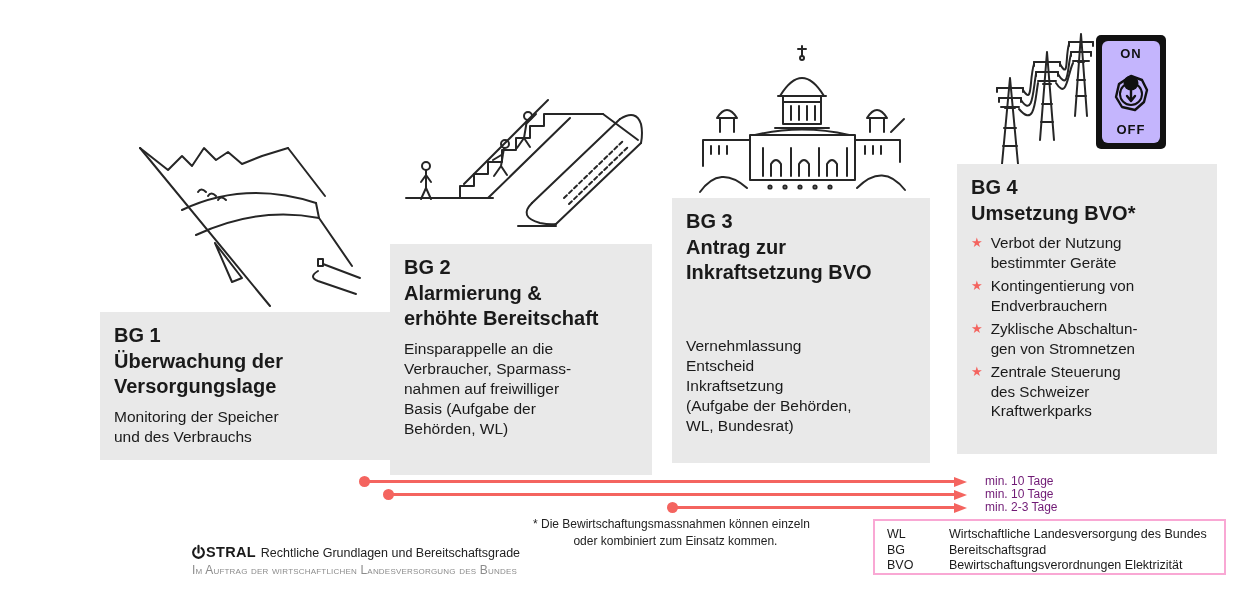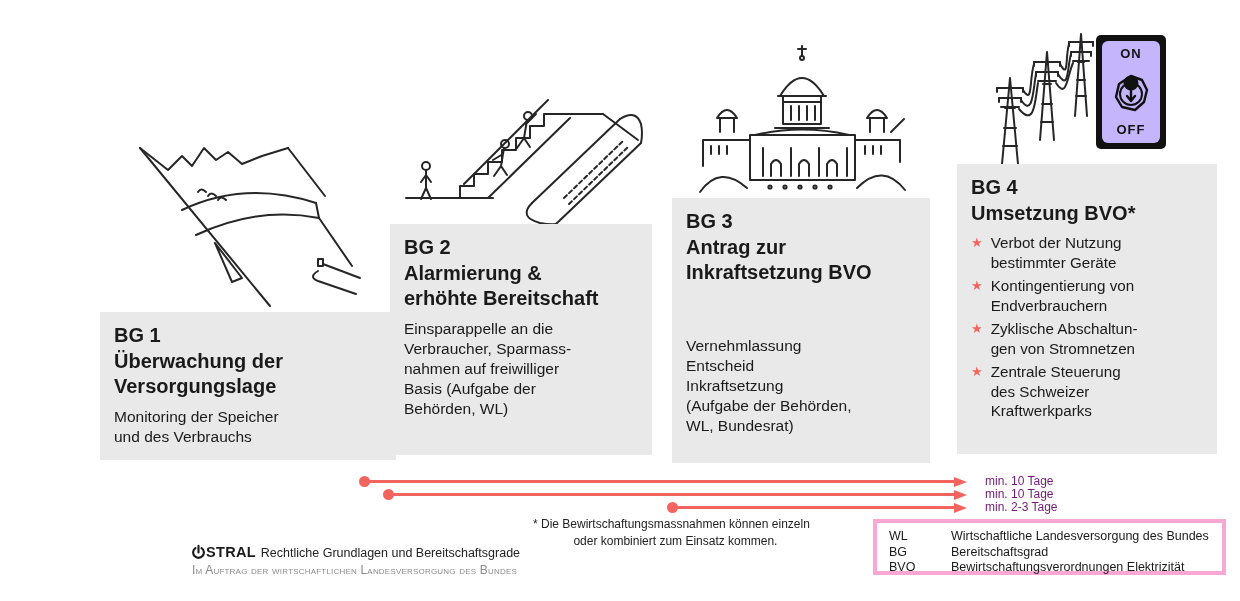--- a/index.html
+++ b/index.html
@@ -3,21 +3,21 @@
 <meta charset="utf-8">
 <style>
   * { margin:0; padding:0; box-sizing:border-box; }
   html,body { background:#fff; }
   body { font-family:"Liberation Sans", sans-serif; color:#1a1a1a; }
   .canvas { position:relative; width:1240px; height:601px; background:#fff; overflow:hidden; }
 
   
   .stage-box { position:absolute; background:#e9e9e9; padding:11px 14px 10px 14px; }
   #box1 { left:100px; top:312px; width:296px; height:148px; }
-  #box2 { left:390px; top:224px; width:262px; height:231px; }
+  #box2 { left:390px; top:244px; width:262px; height:231px; }
   #box3 { left:672px; top:198px; width:258px; height:265px; }
   #box4 { left:957px; top:164px; width:260px; height:290px; }
   .stage-label, .stage-title { display:block; font-weight:bold; font-size:20px; line-height:1.28; white-space:pre-line; }
   .stage-body { margin-top:7px; font-size:15.5px; line-height:1.3; white-space:pre-line; }
   #box3 .stage-body { margin-top:50px; }
   .stage-bullets { list-style:none; margin-top:7px; }
   .stage-bullets li { display:flex; gap:8px; margin-bottom:4px; }
   .star { color:#f4645f; font-size:13px; line-height:19.5px; flex:0 0 auto; }
   .bullet-text { font-size:15.2px; line-height:19.5px; white-space:pre-line; }
 
@@ -41,21 +41,21 @@
      border-top:5.5px solid transparent; border-bottom:5.5px solid transparent; flex:0 0 auto; }
   .arrow-label { position:absolute; left:985px; color:#701a75; font-size:12px; line-height:13px; }
 
   
   .footnote { position:absolute; left:533px; top:516px; font-size:12px; line-height:1.4; color:#222; }
   .footnote .l2 { margin-left:8px;text-align:center; }
   .footnote span { display:block; }
 
   
   .legend { position:absolute; left:873px; top:519px; width:353px; height:56px;
-     border:4px solid #f9a8d4; background:#fff; padding:6px 12px 0; }
+     border:2px solid #f9a8d4; background:#fff; padding:6px 12px 0; }
   .legend-row { display:flex; font-size:12.5px; line-height:15.5px; }
   .legend-abbr { width:62px; flex:0 0 auto; }
 
   
   .footer { position:absolute; left:192px; top:544px; }
   .brand-line { display:flex; align-items:flex-end; gap:5px; }
   .brand { display:flex; align-items:center; font-weight:bold; font-size:14.5px; letter-spacing:.3px; }
   .brand svg { margin-right:1px; }
   .footer-title { font-size:12.5px; color:#222; }
   .footer-subtitle { margin-top:3px; font-size:12px; color:#8c8c8c; font-variant:small-caps; letter-spacing:.2px; }

